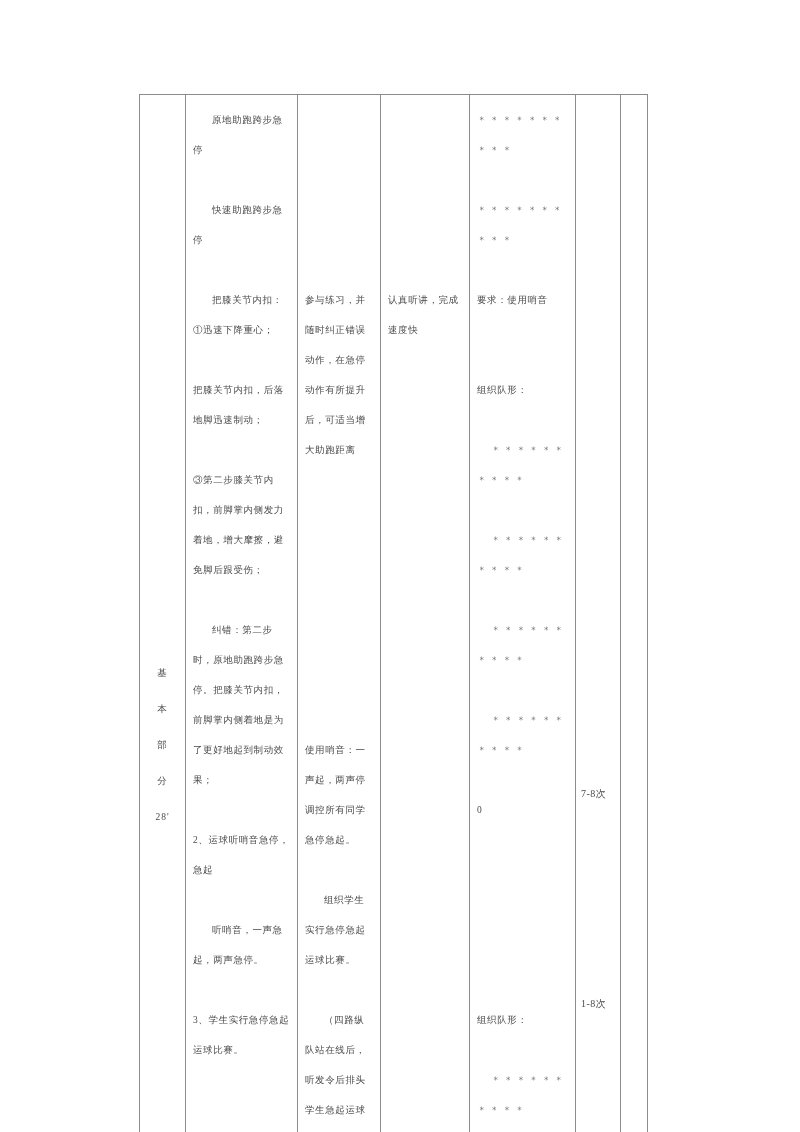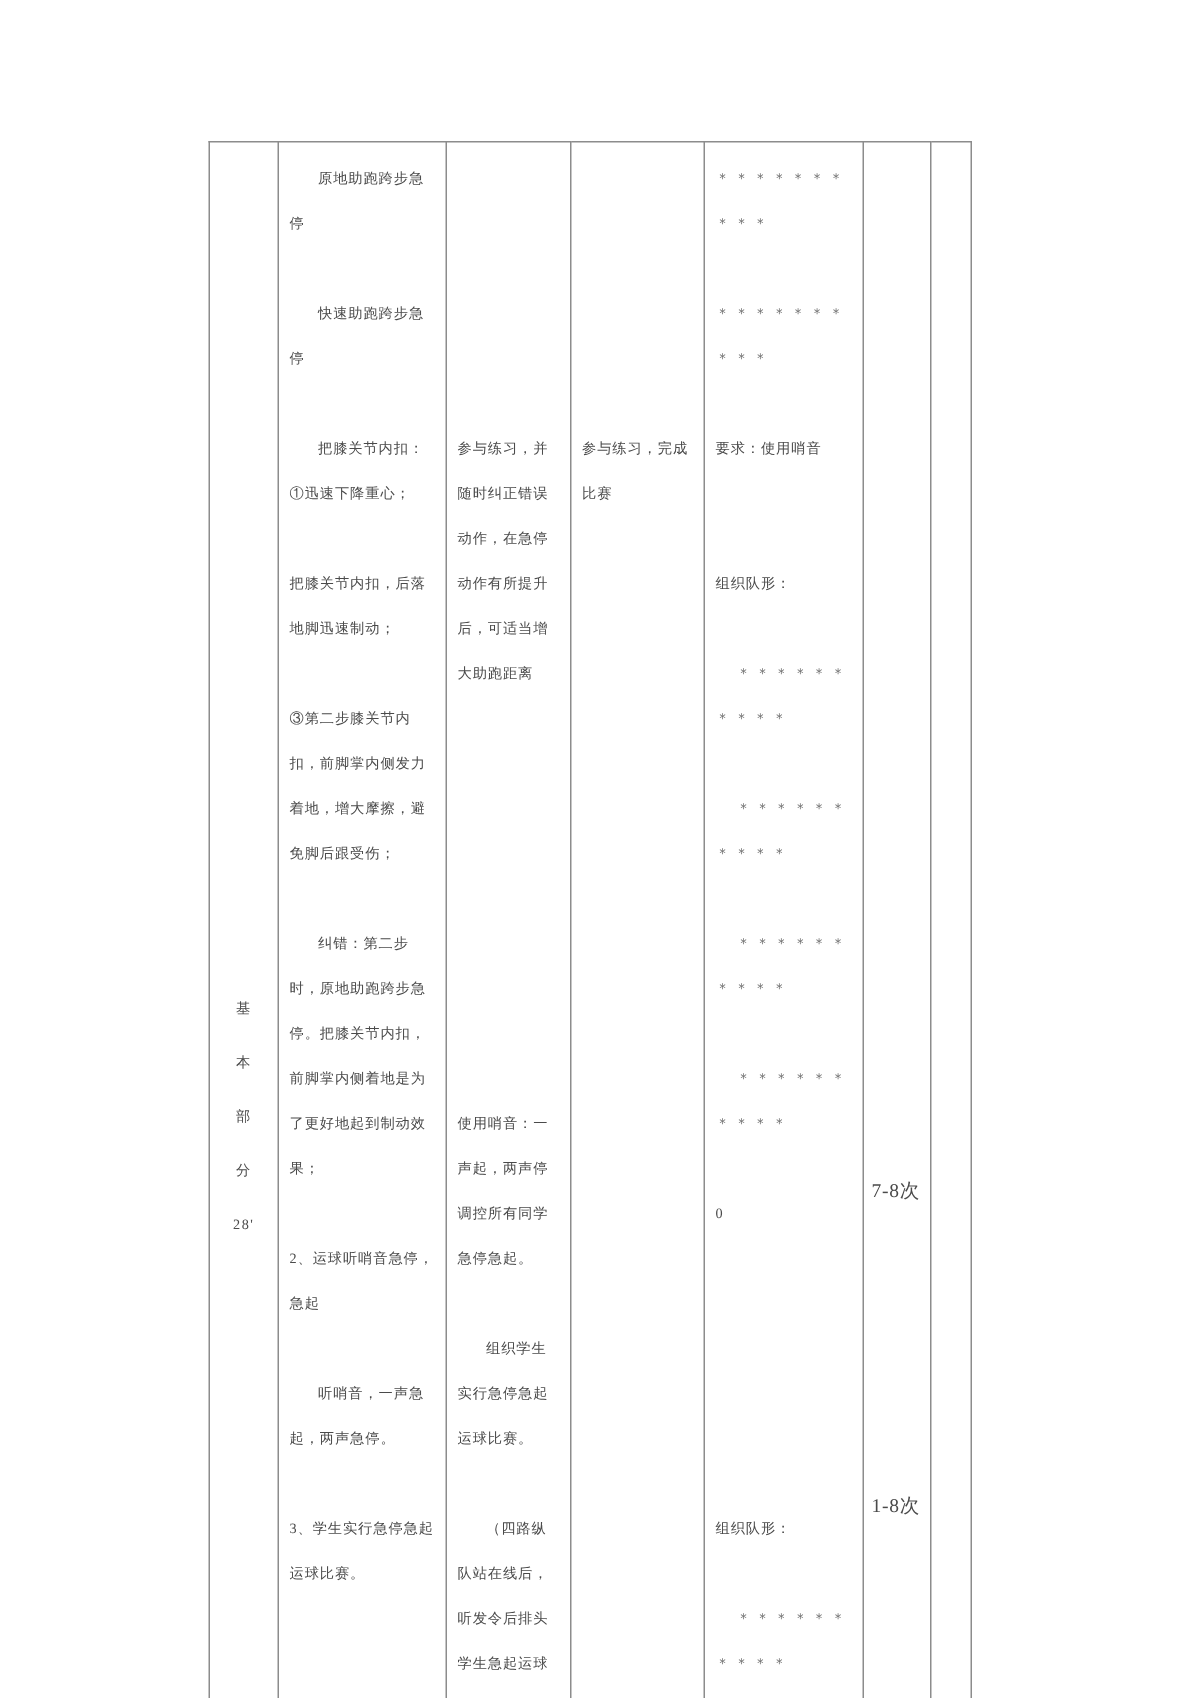--- a/index.html
+++ b/index.html
@@ -82,21 +82,21 @@
     white-space: normal;
     word-break: break-all;
   }
   .fmt-row.ind { text-indent: 14px; }
   .spacer-30 { height: 30px; }
   .spacer-60 { height: 60px; }
   .spacer-180 { height: 180px; }
   .spacer-240 { height: 240px; }
 
   .count-cell {
-    font-size: 13px;
+    font-size: 10px;
     line-height: 30px;
     color: #4a4a4a;
     padding: 0 5px;
     letter-spacing: 0.5px;
     font-family: Liberation Serif, serif;
   }
   .count-pos-1 { margin-top: 684px; }
   .count-pos-2 { margin-top: 180px; }
 </style>
 </head>
@@ -161,21 +161,21 @@
             <div class="spacer-30"></div>
             <p class="p-indent">组织学生实行急停急起运球比赛。</p>
             <div class="spacer-30"></div>
             <p class="p-indent">（四路纵队站在线后，听发令后排头学生急起运球至标志线处做急停运球，依次实行，看哪组动作好，完成速度快。</p>
           </div>
         </td>
 
         <td>
           <div class="cellbody">
             <div class="spacer-180"></div>
-            <p>参与练习，完成比赛</p>
+            <p>认真听讲，完成速度快</p>
           </div>
         </td>
 
         <td>
           <div class="cellbody">
             <p class="fmt-row">＊＊＊＊＊＊＊＊＊＊</p>
             <div class="spacer-30"></div>
             <p class="fmt-row">＊＊＊＊＊＊＊＊＊＊</p>
             <div class="spacer-30"></div>
             <p>要求：使用哨音</p>

